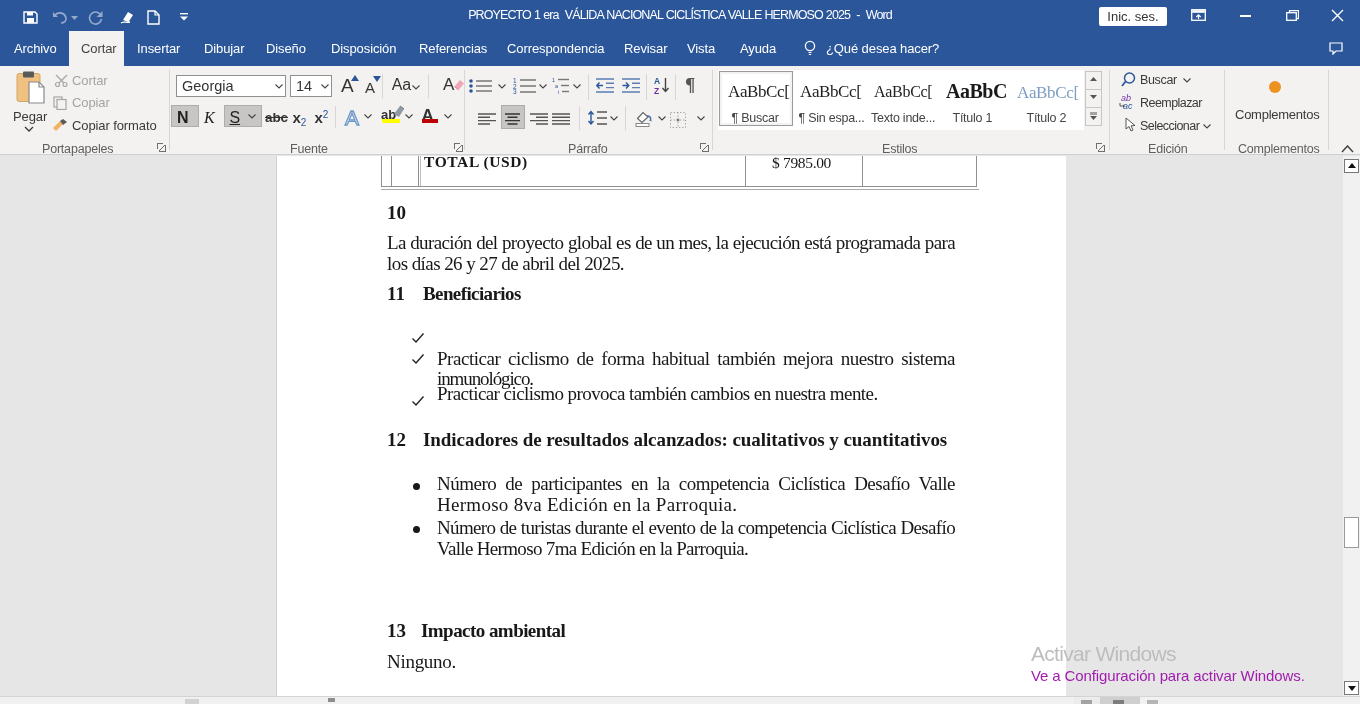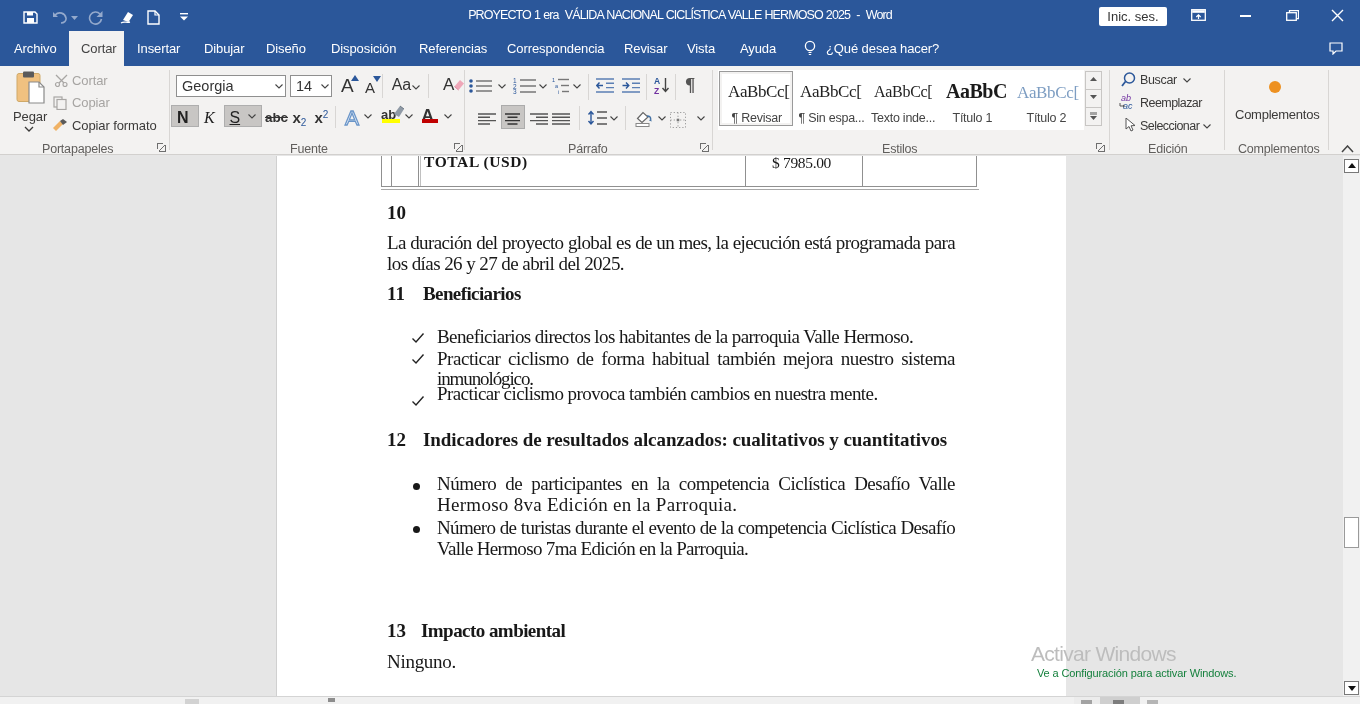--- a/index.html
+++ b/index.html
@@ -287,21 +287,21 @@
     <svg style="position:absolute;left:696.6px;top:50px" width="8" height="5" viewBox="0 0 8 5">
       <path d="M0.5 0.5 L4 4 L7.5 0.5" stroke="#444" stroke-width="1.1" fill="none"></path>
     </svg>
     <div class="glabel" style="left:568px;">Párrafo</div>
     <div class="dlg" style="left:700px;"></div>
     <div class="gsep" style="left:712px;"></div>
 
     <div style="position:absolute;left:717.5px;top:3.5px;width:366px;height:60px;background:#fff;"></div>
     <div style="position:absolute;left:719px;top:5px;width:74px;height:55px;border:1px solid #9a9a9a;box-shadow:inset 0 0 0 2px #f3f2f1;"></div>
     <div class="doc" style="left:728px;top:16px;font-size:17px;letter-spacing:-0.4px;color:#222;">AaBbCc[</div>
-    <div class="rbtxt" style="left:731.5px;top:45px;font-size:12.5px;letter-spacing:-0.25px;color:#444;">¶ Revisar</div>
+    <div class="rbtxt" style="left:731.5px;top:45px;font-size:12.5px;letter-spacing:-0.25px;color:#444;">¶ Buscar</div>
     <div class="doc" style="left:800px;top:16px;font-size:17px;letter-spacing:-0.4px;color:#222;">AaBbCc[</div>
     <div class="rbtxt" style="left:798.5px;top:45px;font-size:12.5px;letter-spacing:-0.25px;color:#444;">¶ Sin espa...</div>
     <div class="doc" style="left:874px;top:17px;font-size:16px;letter-spacing:-0.3px;color:#222;">AaBbCc[</div>
     <div class="rbtxt" style="left:871px;top:45px;font-size:12.5px;letter-spacing:-0.25px;color:#444;text-align:right;">Texto inde...</div>
     <div class="doc" style="left:946px;top:14px;font-size:20px;letter-spacing:-0.5px;font-weight:bold;color:#1a1a1a;">AaBbC</div>
     <div class="rbtxt" style="left:952.5px;top:45px;font-size:12.5px;letter-spacing:-0.25px;color:#444;">Título 1</div>
     <div class="doc" style="left:1017px;top:16.5px;font-size:17px;letter-spacing:-0.35px;color:#7d9dc2;">AaBbCc[</div>
     <div class="rbtxt" style="left:1026.5px;top:45px;font-size:12.5px;letter-spacing:-0.25px;color:#444;">Título 2</div>
     <div style="position:absolute;left:1085px;top:5px;width:17px;height:55px;background:#f3f2f1;border:1px solid #c8c6c4;"></div>
     <div style="position:absolute;left:1085px;top:23px;width:17px;height:1px;background:#c8c6c4;"></div>
@@ -370,21 +370,20 @@
 
     <div class="doc" style="left:387px;top:45.5px;font-size:19px;font-weight:bold;">10</div>
     <div class="doc jline" style="left:387px;top:75.5px;width:568px;font-size:19px;line-height:21.3px;letter-spacing:-0.62px;">La duración del proyecto global es de un mes, la ejecución está programada para</div>
     <div class="doc" style="left:387px;top:97.4px;font-size:19px;letter-spacing:-0.57px;">los días 26 y 27 de abril del 2025.</div>
     <div class="doc" style="left:387px;top:127px;font-size:19px;font-weight:bold;">11</div>
     <div class="doc" style="left:423px;top:127px;font-size:19px;font-weight:bold;letter-spacing:-0.6px;">Beneficiarios</div>
 
     <svg class="abs" style="left:411px;top:175.5px" width="14" height="12" viewBox="0 0 14 12">
       <path d="M1.5 6.5 L5 10 L12.5 1.5" stroke="#222" stroke-width="1.4" fill="none"></path>
     </svg>
-    <div class="doc" style="left:437px;top:170.4px;font-size:19px;letter-spacing:-0.59px;">Beneficiarios directos los habitantes de la parroquia Valle Hermoso.</div>
     <svg class="abs" style="left:411px;top:197px" width="14" height="12" viewBox="0 0 14 12">
       <path d="M1.5 6.5 L5 10 L12.5 1.5" stroke="#222" stroke-width="1.4" fill="none"></path>
     </svg>
     <div class="doc jline" style="left:437px;top:191.6px;width:518px;font-size:19px;line-height:21.3px;letter-spacing:-0.45px;">Practicar ciclismo de forma habitual también mejora nuestro sistema</div>
     <div class="doc" style="left:437px;top:212.4px;font-size:19px;letter-spacing:-1.1px;">inmunológico.</div>
     <svg class="abs" style="left:411px;top:238.5px" width="14" height="12" viewBox="0 0 14 12">
       <path d="M1.5 6.5 L5 10 L12.5 1.5" stroke="#222" stroke-width="1.4" fill="none"></path>
     </svg>
     <div class="doc" style="left:437px;top:227px;font-size:19px;letter-spacing:-0.57px;">Practicar ciclismo provoca también cambios en nuestra mente.</div>
 
@@ -396,21 +395,21 @@
     <div class="doc" style="left:437px;top:337.8px;font-size:19px;letter-spacing:0.28px;">Hermoso 8va Edición en la Parroquia.</div>
     <div class="abs" style="left:413px;top:369.5px;width:7px;height:7px;border-radius:50%;background:#181818"></div>
     <div class="doc jline" style="left:437px;top:361.2px;width:518px;font-size:19px;line-height:21.3px;letter-spacing:-0.66px;">Número de turistas durante el evento de la competencia Ciclística Desafío</div>
     <div class="doc" style="left:437px;top:382.4px;font-size:19px;letter-spacing:-0.67px;">Valle Hermoso 7ma Edición en la Parroquia.</div>
 
     <div class="doc" style="left:387px;top:464px;font-size:19px;font-weight:bold;">13</div>
     <div class="doc" style="left:421px;top:464px;font-size:19px;font-weight:bold;letter-spacing:-0.55px;">Impacto ambiental</div>
     <div class="doc" style="left:387px;top:494.8px;font-size:19px;letter-spacing:-0.29px;">Ninguno.</div>
 
     <div class="abs" style="left:1031px;top:486px;font-size:21px;color:#bdbdbd;letter-spacing:-0.7px;">Activar Windows</div>
-    <div class="abs" style="left:1031px;top:511px;font-size:11px;color:#15803d;letter-spacing:-0.12px;margin-left:6px;">Ve a Configuración para activar Windows.</div>
+    <div class="abs" style="left:1031px;top:511px;font-size:15px;color:#a21caf;letter-spacing:-0.12px;">Ve a Configuración para activar Windows.</div>
   </div>
   <div class="abs" id="vscroll">
     <div style="position:absolute;left:1px;top:3px;width:15px;height:14px;background:#fff;border:1px solid #787878"></div>
     <svg style="position:absolute;left:4.5px;top:7px" width="8" height="6" viewBox="0 0 8 6">
       <path d="M0 5 L4 0 L8 5 Z" fill="#111"></path>
     </svg>
     <div style="position:absolute;left:1px;top:361px;width:14.5px;height:31px;background:#fff;border:1px solid #9a9a9a"></div>
     <div style="position:absolute;left:1px;top:525px;width:15px;height:14px;background:#fff;border:1px solid #787878"></div>
     <svg style="position:absolute;left:4.5px;top:530px" width="8" height="6" viewBox="0 0 8 6">
       <path d="M0 0 L4 5 L8 0 Z" fill="#111"></path>

